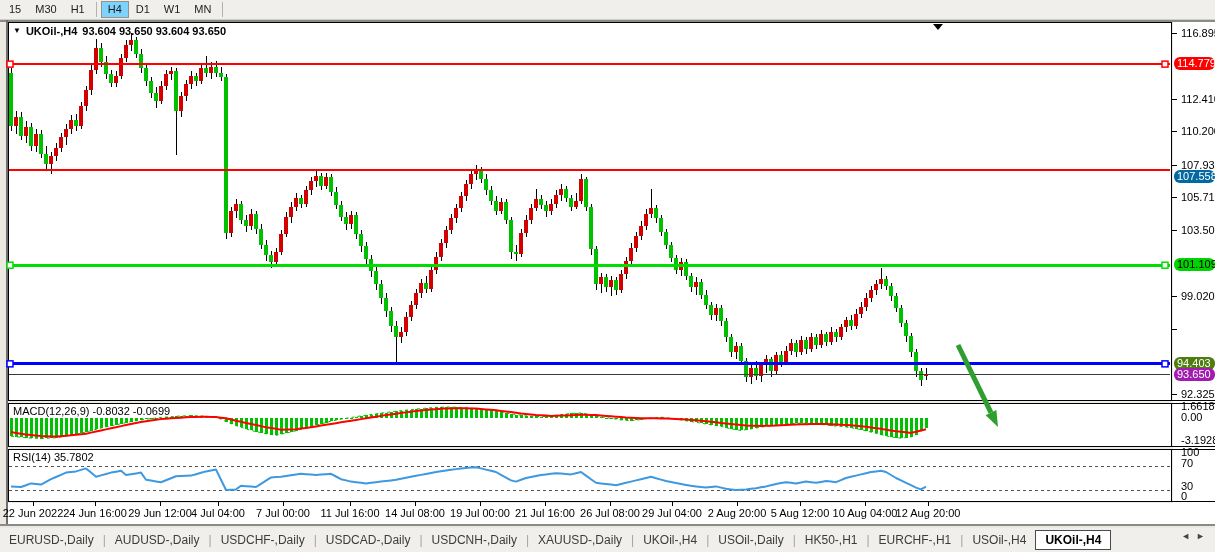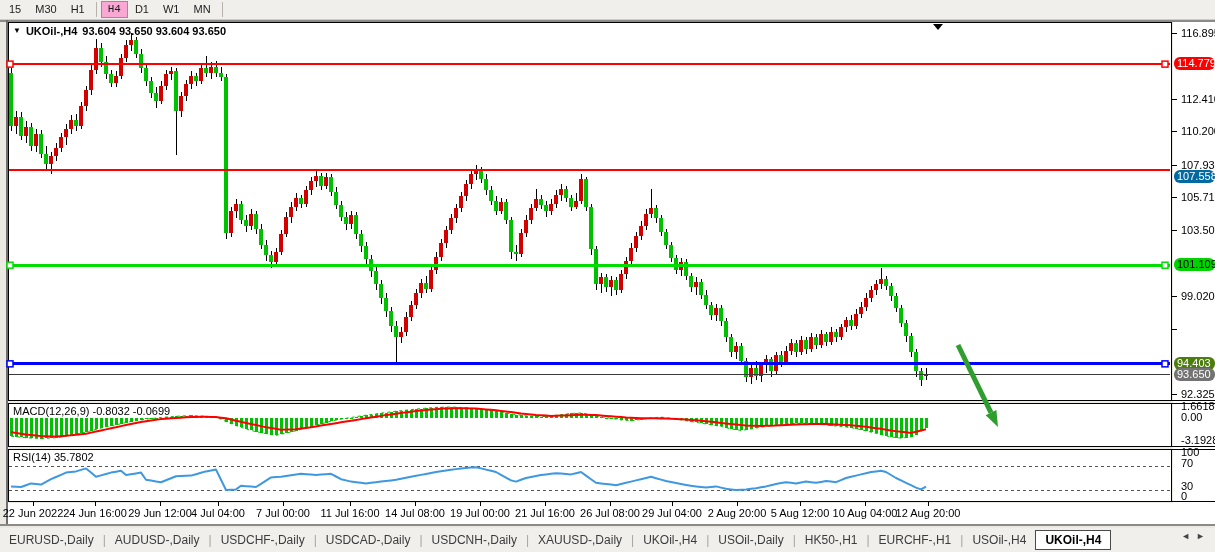--- a/index.html
+++ b/index.html
@@ -2,21 +2,21 @@
 <html><head>
 <meta charset="utf-8">
 <style>
   html,body{margin:0;padding:0;background:#ece9e2;}
   body{font-family:"Liberation Sans",sans-serif;}
   .screen{position:relative;width:1215px;height:552px;background:#ece9e2;overflow:hidden;}
   .toolbar{position:absolute;left:0;top:0;width:1215px;height:20px;background:#f0efeb;
            display:flex;align-items:center;padding-left:2px;box-sizing:border-box;
            border-bottom:1px solid #cfccc4;}
   .tf{font-size:11px;color:#1d1d1d;padding:1px 6px;border:1px solid transparent;line-height:13px;}
-  .tf.active{background:#f9a8d4;border:1px solid #94908a;font-family:Liberation Mono, monospace;}
+  .tf.active{background:#7dd3fc;border:1px solid #94908a;}
   .tbsep{width:1px;height:15px;background:#b7b3aa;margin:0 4px;}
   .frame-top{position:absolute;left:0;top:20px;width:1215px;height:2px;background:#8a8a8a;}
   .frame-left{position:absolute;left:6px;top:20px;width:2px;height:506px;background:#6f6f6f;}
   .frame-bottom{position:absolute;left:0;top:524px;width:1215px;height:2px;background:#8a8a8a;}
   .panel{position:absolute;background:#ffffff;border:1px solid #000;box-sizing:border-box;}
   .axiscol{position:absolute;left:1173px;top:22px;width:42px;height:502px;background:#fff;}
   .sepext{position:absolute;left:1172px;width:43px;height:1px;background:#000;}
   .timezone{position:absolute;left:8px;top:503px;width:1207px;height:21px;background:#fff;}
   svg.overlay{position:absolute;left:0;top:0;z-index:5;}
   .chart-title{position:absolute;left:13px;top:25px;z-index:8;font-size:11px;font-weight:bold;
@@ -678,21 +678,21 @@
       <div class="ptick" style="top: 225px;">103.505</div>
       <div class="ptick" style="top: 291px;">99.020</div>
       <div class="ptick" style="top: 332px; margin-left: 45px;">96.745</div>
       <div class="ptick" style="top: 389px;">92.325</div>
     </div>
   <div id="price-badges">
       <div class="badge" style="top: 57px; background: rgb(255, 0, 0); color: rgb(255, 255, 255);">114.779</div>
       <div class="badge" style="top: 170px; background: #0369a1; color: rgb(255, 255, 255);">107.558</div>
       <div class="badge" style="top: 258px; background: rgb(0, 211, 0); color: rgb(0, 0, 0);">101.109</div>
       <div class="badge" style="top: 357px; background: #4d7c0f; color: rgb(255, 255, 255);">94.403</div>
-      <div class="badge" style="top: 368px; background: #737373; color: rgb(255, 255, 255);">93.650</div>
+      <div class="badge" style="top: 368px; background: #a21caf; color: rgb(255, 255, 255);">93.650</div>
     </div>
   <div id="ind-scales">
       <div class="sctick" style="top: 401px;">1.6618</div>
       <div class="sctick" style="top: 412px;">0.00</div>
       <div class="sctick" style="top: 435px;">-3.1928</div>
       <div class="sctick" style="top: 447px;">100</div>
       <div class="sctick" style="top: 458px;">70</div>
       <div class="sctick" style="top: 481px;">30</div>
       <div class="sctick" style="top: 491px;">0</div>
     </div>

